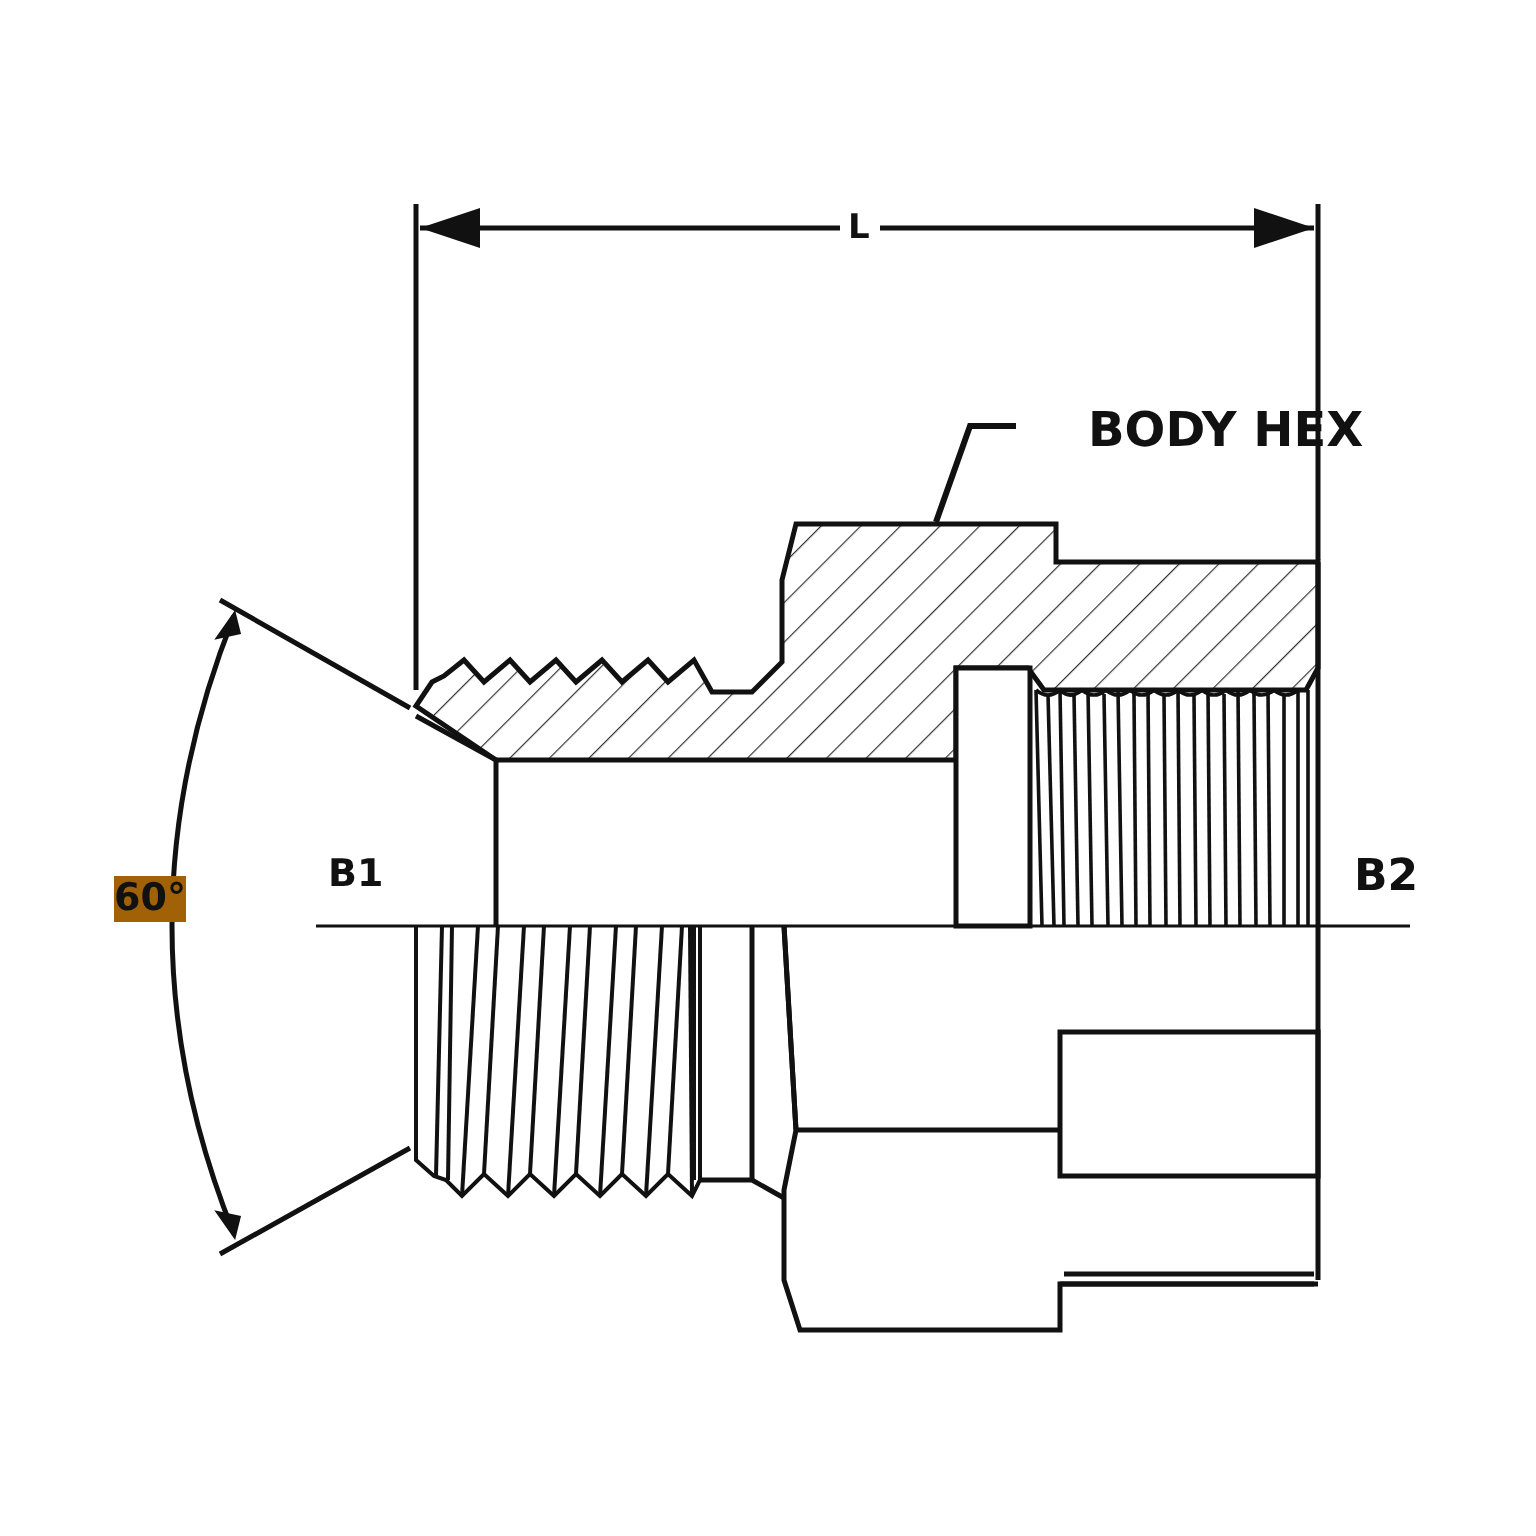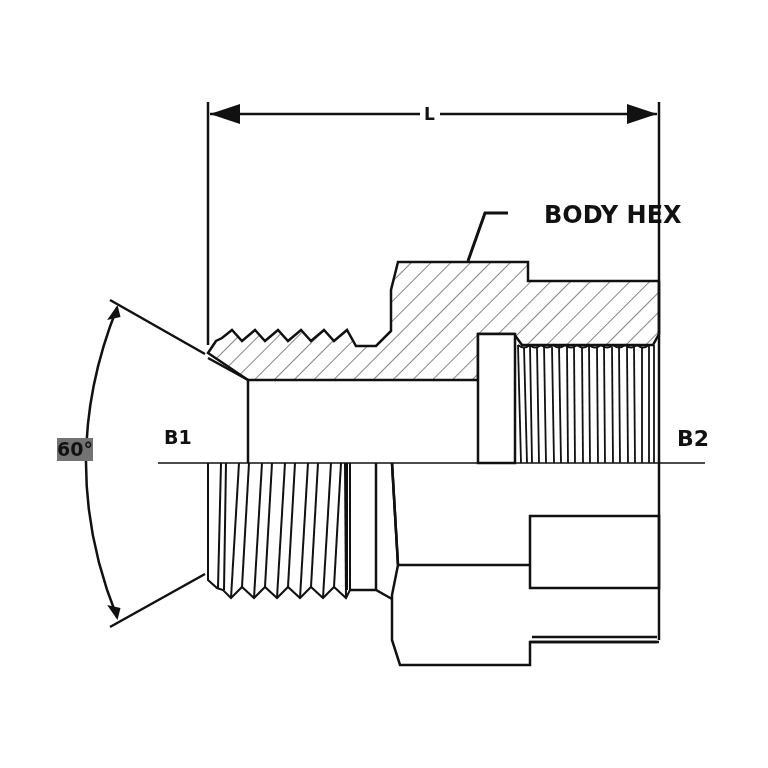--- a/index.html
+++ b/index.html
@@ -9,21 +9,21 @@
     .lbl {
       position: absolute;
       font-family: "DejaVu Sans", sans-serif;
       font-weight: bold;
       color: #111111;
       line-height: 1;
       white-space: nowrap;
     }
     .lbl-L { left: 423px; top: 106px; font-size: 17px; background: #fff; padding: 0 1px; }
     .lbl-bodyhex { left: 512px; top: 203px; font-size: 24px; margin-left: 32px; }
-    .lbl-60 { left: 57px; top: 438px; font-size: 19px; background: #737373; padding: 2px 0; }
+    .lbl-60 { left: 57px; top: 438px; font-size: 19px; background: #a16207; padding: 2px 0; }
     .lbl-b1 { left: 164px; top: 428px; font-size: 19px; }
     .lbl-b2 { left: 677px; top: 428px; font-size: 22px; }
   </style>
 </head>
 <body>
 
 <div id="stage">
   <svg width="768" height="768" viewBox="0 0 768 768">
     <defs>
       <pattern id="hatch" patternUnits="userSpaceOnUse" width="14" height="14" patternTransform="rotate(45)">

